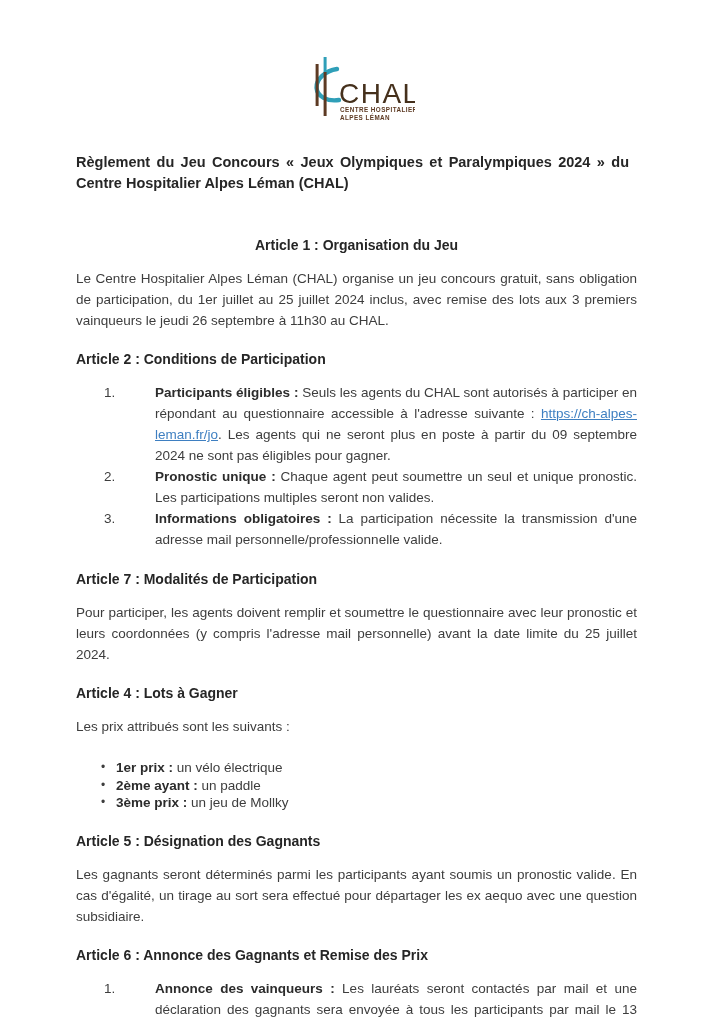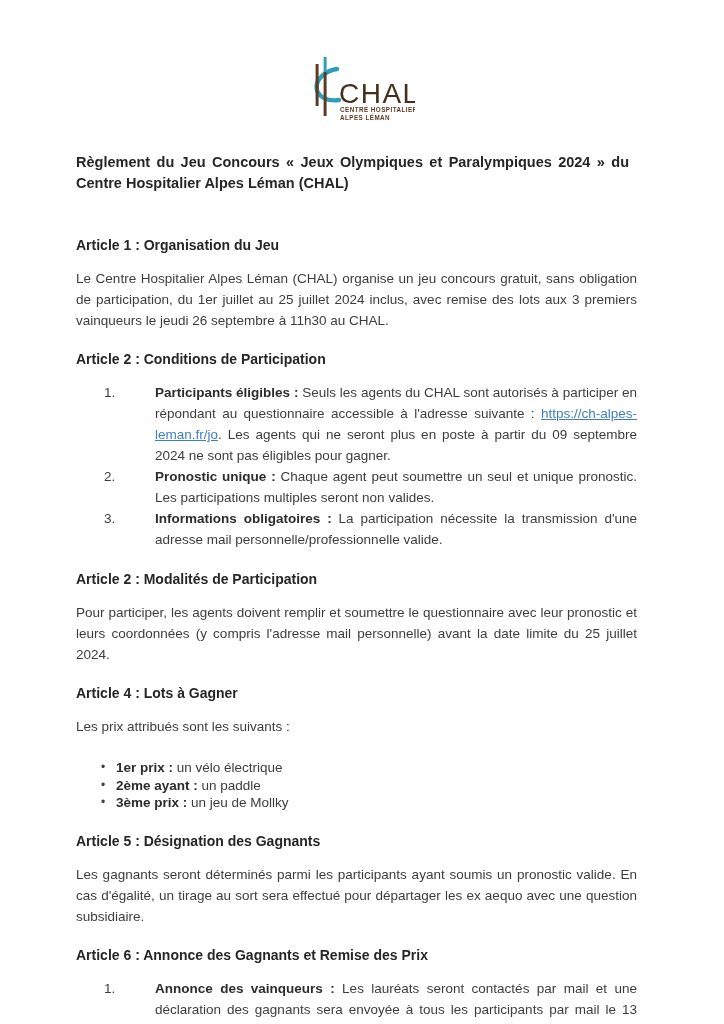--- a/index.html
+++ b/index.html
@@ -45,21 +45,21 @@
     text-align: justify;
     margin: 0 8px 42px 0;
   }
   .article-heading {
     font-size: 14px;
     font-weight: 700;
     line-height: 18px;
     color: #262626;
     margin: 19px 0 14px 0;
   }
-  .article-heading.first { margin-top: 0; }
+  .article-heading.first { margin-top: 0; text-align: center; }
   .body-par {
     font-size: 13.5px;
     line-height: 21px;
     text-align: justify;
     margin: 0 0 19px 0;
   }
   .intro-par {
     font-size: 13.5px;
     line-height: 21px;
     margin: 0 0 22px 0;
@@ -143,21 +143,21 @@
       </div>
     </div>
     <div class="num-item">
       <span class="marker">3.</span>
       <div class="li-text">
         <span class="lead">Informations obligatoires :</span><span> La participation nécessite la transmission d'une adresse mail personnelle/professionnelle valide.</span>
       </div>
     </div>
   </div>
 
-  <h2 class="article-heading">Article 2 : Modalités de Participation</h2>
+  <h2 class="article-heading">Article 7 : Modalités de Participation</h2>
   <p class="body-par">Pour participer, les agents doivent remplir et soumettre le questionnaire avec leur pronostic et leurs coordonnées (y compris l'adresse mail personnelle) avant la date limite du 25 juillet 2024.</p>
 
   <h2 class="article-heading">Article 4 : Lots à Gagner</h2>
   <p class="intro-par">Les prix attribués sont les suivants :</p>
   <div class="bullet-list">
     <div class="bullet-item">
       <span class="marker">•</span>
       <div class="li-text">
         <span class="lead">1er prix :</span><span> un vélo électrique</span>
       </div>

